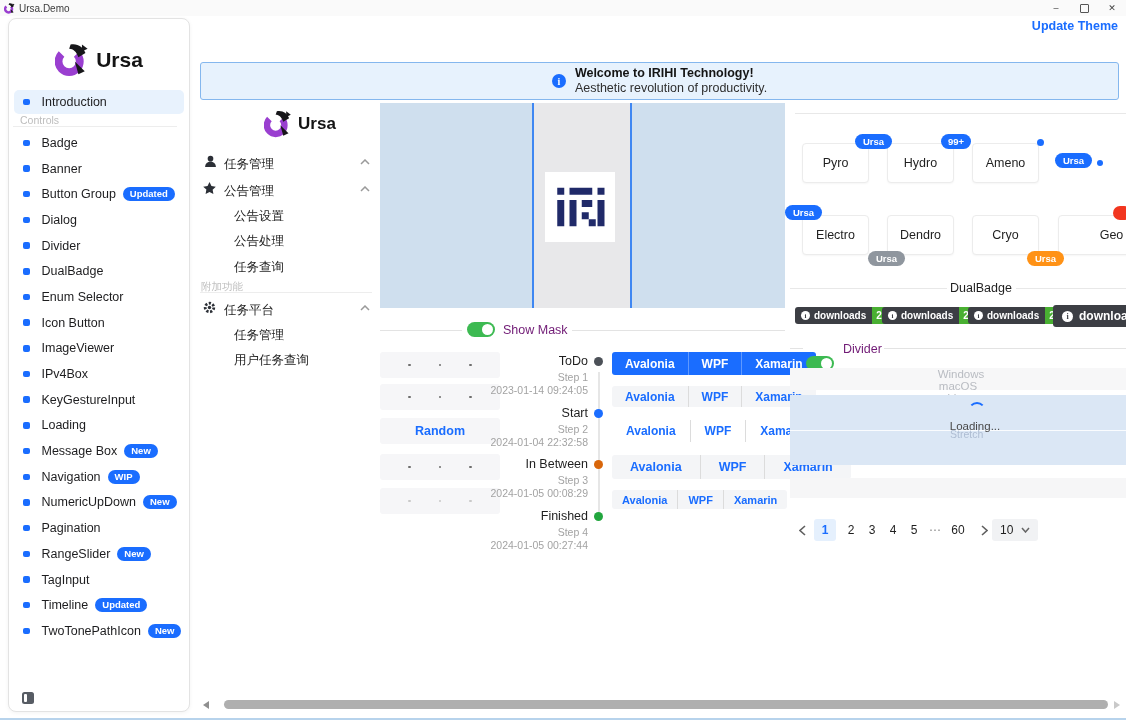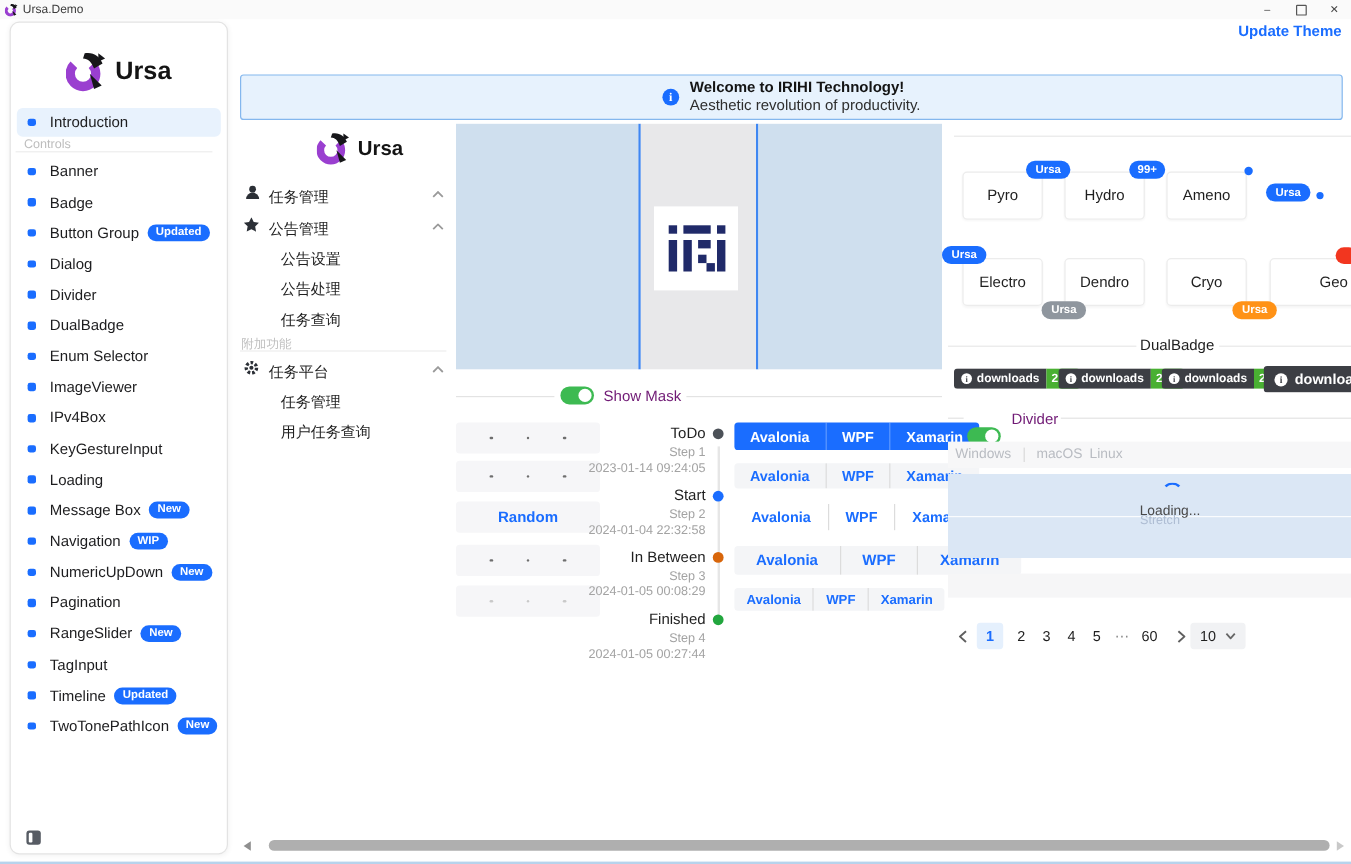--- a/index.html
+++ b/index.html
@@ -116,21 +116,21 @@
   .db-right{background:var(--badge_green);color:#fff;display:flex;align-items:center;padding:0 4px;font-size:10px;}
   .db-info{width:9px;height:9px;border-radius:50%;background:#fff;color:var(--badge_dark);
            font-size:7px;font-weight:bold;display:flex;align-items:center;justify-content:center;
            font-family:"Liberation Serif",serif;}
   .db.large{height:22px;}
   .db.large .db-left{font-size:12px;padding:0 9px;gap:6px;}
   .db.large .db-info{width:11px;height:11px;font-size:8px;}
 
   
   .tabs-bar{left:790px;top:368px;width:336px;height:22px;background:#f7f7f8;display:flex;align-items:center;
-            color:#b9bcc2;font-size:11.5px;filter:blur(.6px);}
+            color:#b9bcc2;font-size:11.5px;filter:blur(.6px);flex-direction:column;}
   .tab-sep{width:1px;height:12px;background:#d9d9d9;margin:0 10px;}
   .loading-panel{left:790px;top:395px;width:336px;height:70px;background:var(--loading_bg);overflow:hidden;}
   .loading-split{position:absolute;left:0;top:35px;width:336px;height:1px;background:rgba(255,255,255,.85);}
   .stretch-ghost{position:absolute;left:160px;top:33px;font-size:10.5px;color:#aebdd3;filter:blur(.6px);}
   .spinner{position:absolute;left:178px;top:7px;width:14px;height:14px;border-radius:50%;
            border:2.5px solid transparent;border-top-color:var(--accent);animation:spin 1s linear infinite;}
   @keyframes spin{to{transform:rotate(360deg);}}
   .loading-text{position:absolute;left:145px;top:25px;width:80px;text-align:center;font-size:11.5px;color:#4a4a4a;}
   .gray-bar{left:790px;top:478px;width:336px;height:20px;background:#f6f6f7;}
 
@@ -186,27 +186,27 @@
   <div class="abs intro-row">
     <span class="bullet"></span>
     <span class="side-label">Introduction</span>
   </div>
   <div class="abs controls-label">Controls</div>
   <div class="abs controls-line"></div>
   <div class="abs side-items">
 
       <div class="side-row">
         <span class="bullet"></span>
+        <span class="side-label">Badge</span>
+
+      </div>
+
+      <div class="side-row">
+        <span class="bullet"></span>
         <span class="side-label">Banner</span>
-
-      </div>
-
-      <div class="side-row">
-        <span class="bullet"></span>
-        <span class="side-label">Badge</span>
 
       </div>
 
       <div class="side-row">
         <span class="bullet"></span>
         <span class="side-label">Button Group</span>
         <span class="pill">Updated</span>
       </div>
 
       <div class="side-row">
@@ -226,20 +226,25 @@
         <span class="side-label">DualBadge</span>
 
       </div>
 
       <div class="side-row">
         <span class="bullet"></span>
         <span class="side-label">Enum Selector</span>
 
       </div>
 
+      <div class="side-row">
+        <span class="bullet"></span>
+        <span class="side-label">Icon Button</span>
+
+      </div>
 
       <div class="side-row">
         <span class="bullet"></span>
         <span class="side-label">ImageViewer</span>
 
       </div>
 
       <div class="side-row">
         <span class="bullet"></span>
         <span class="side-label">IPv4Box</span>

